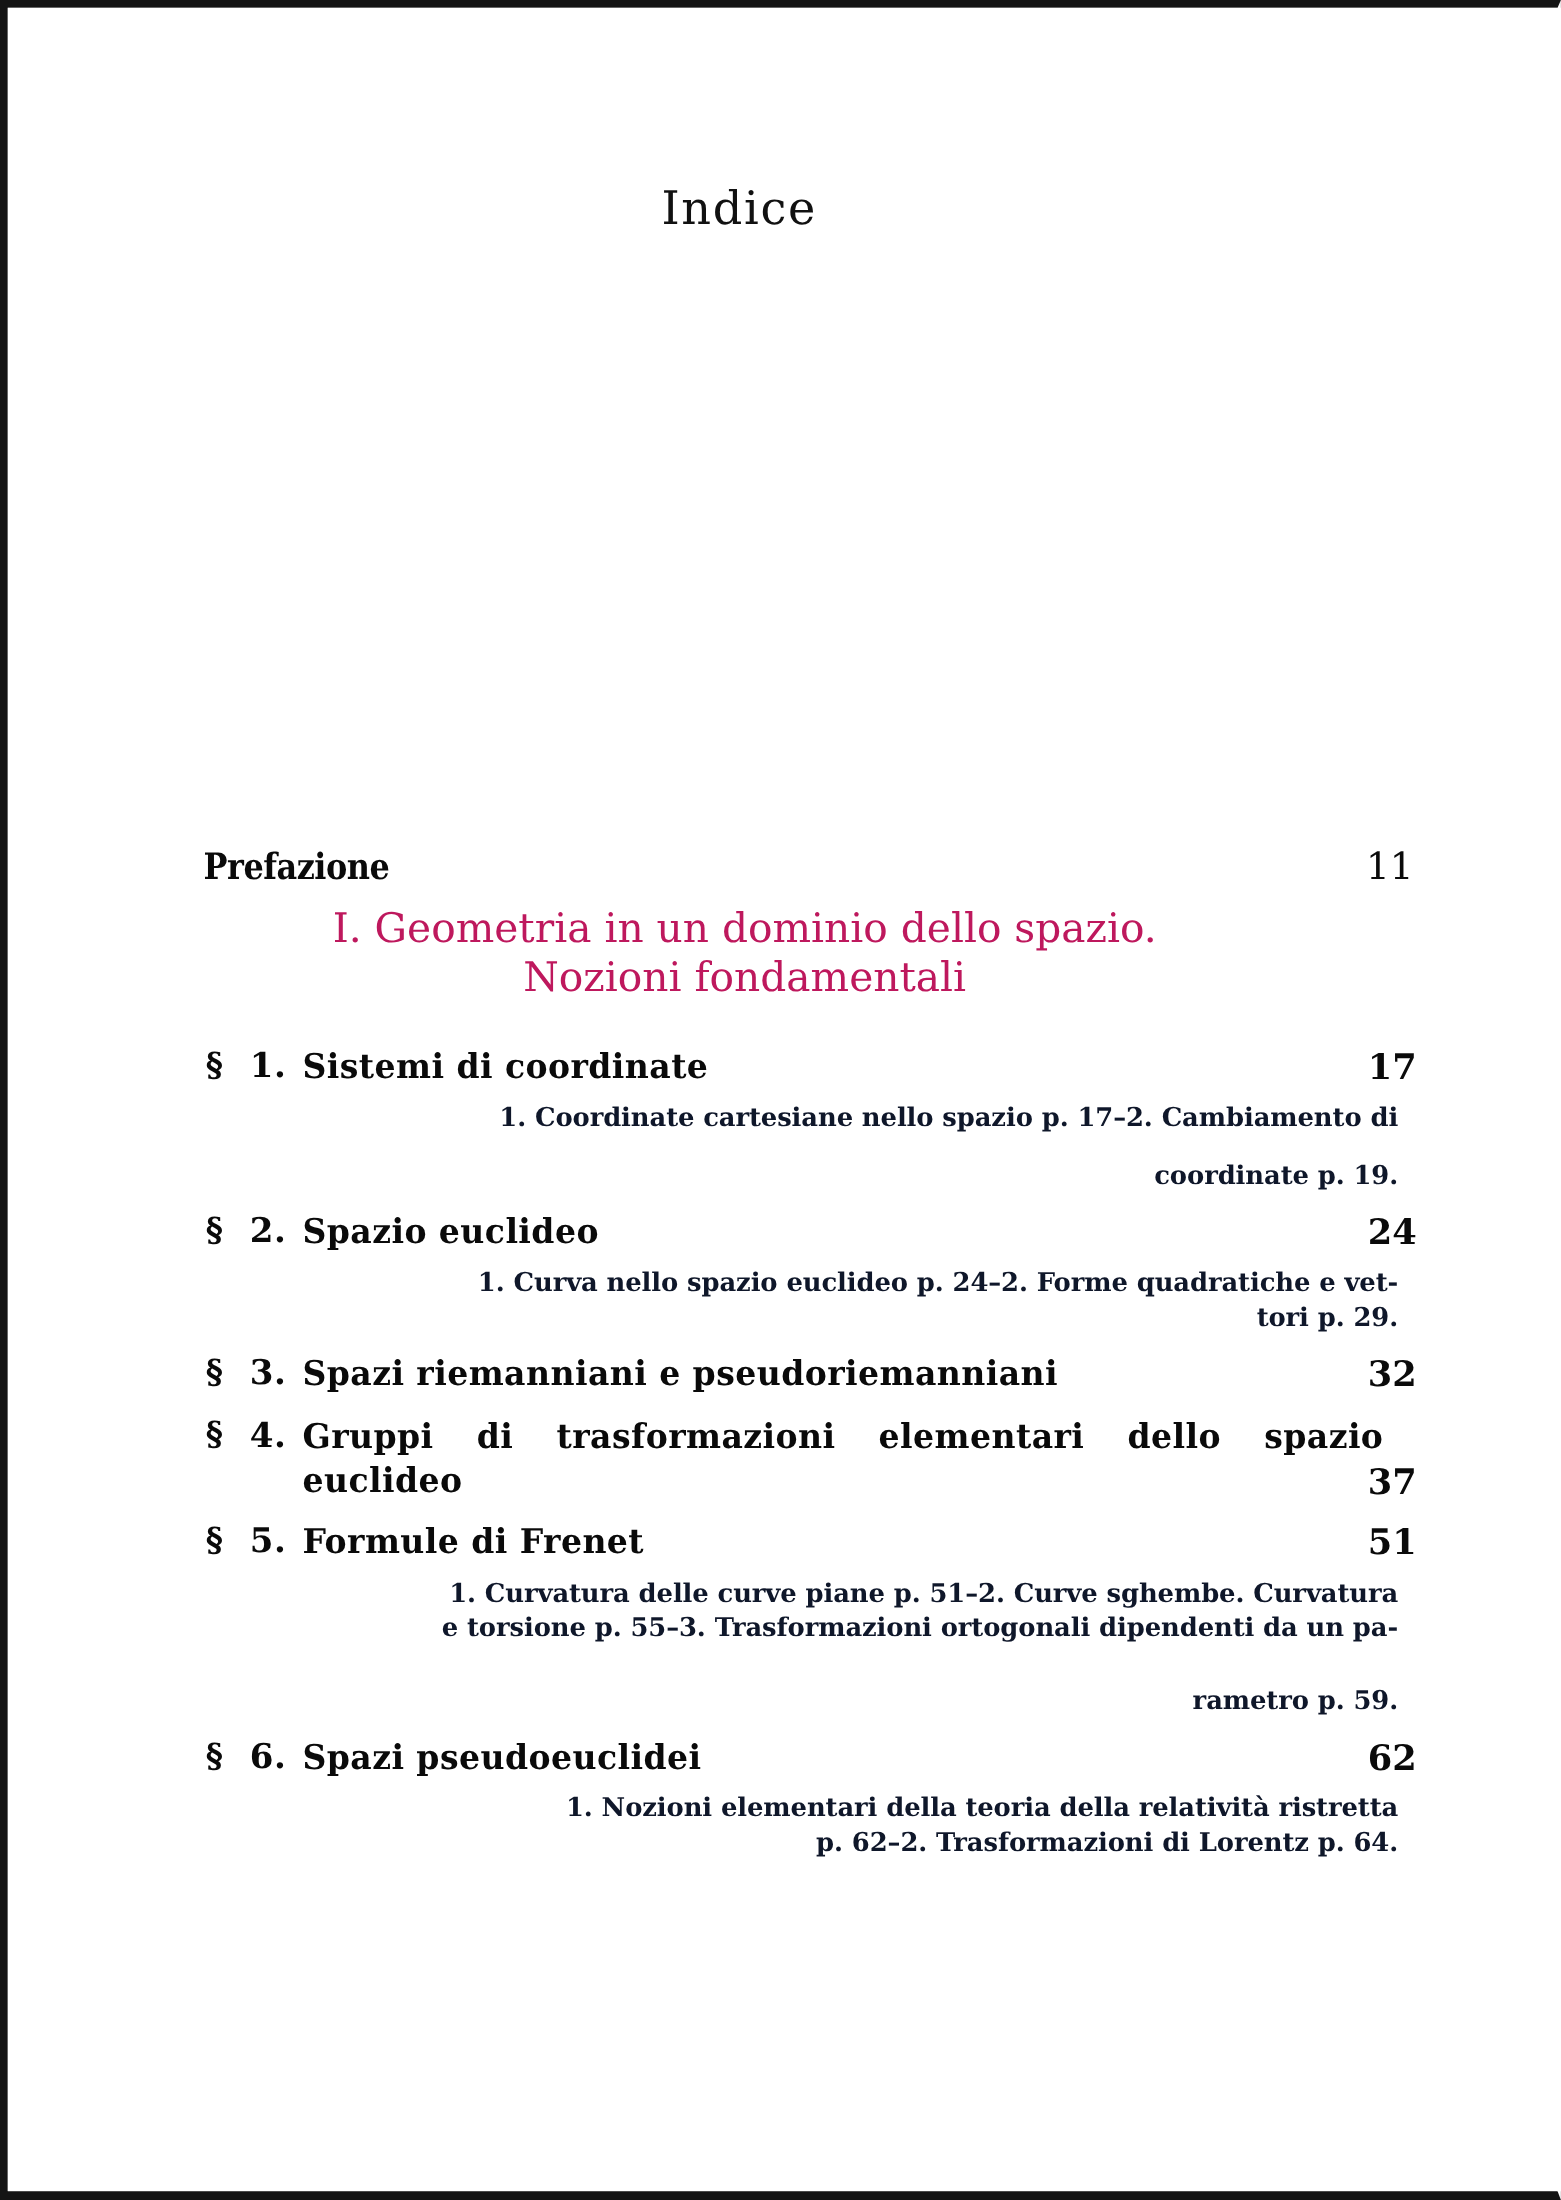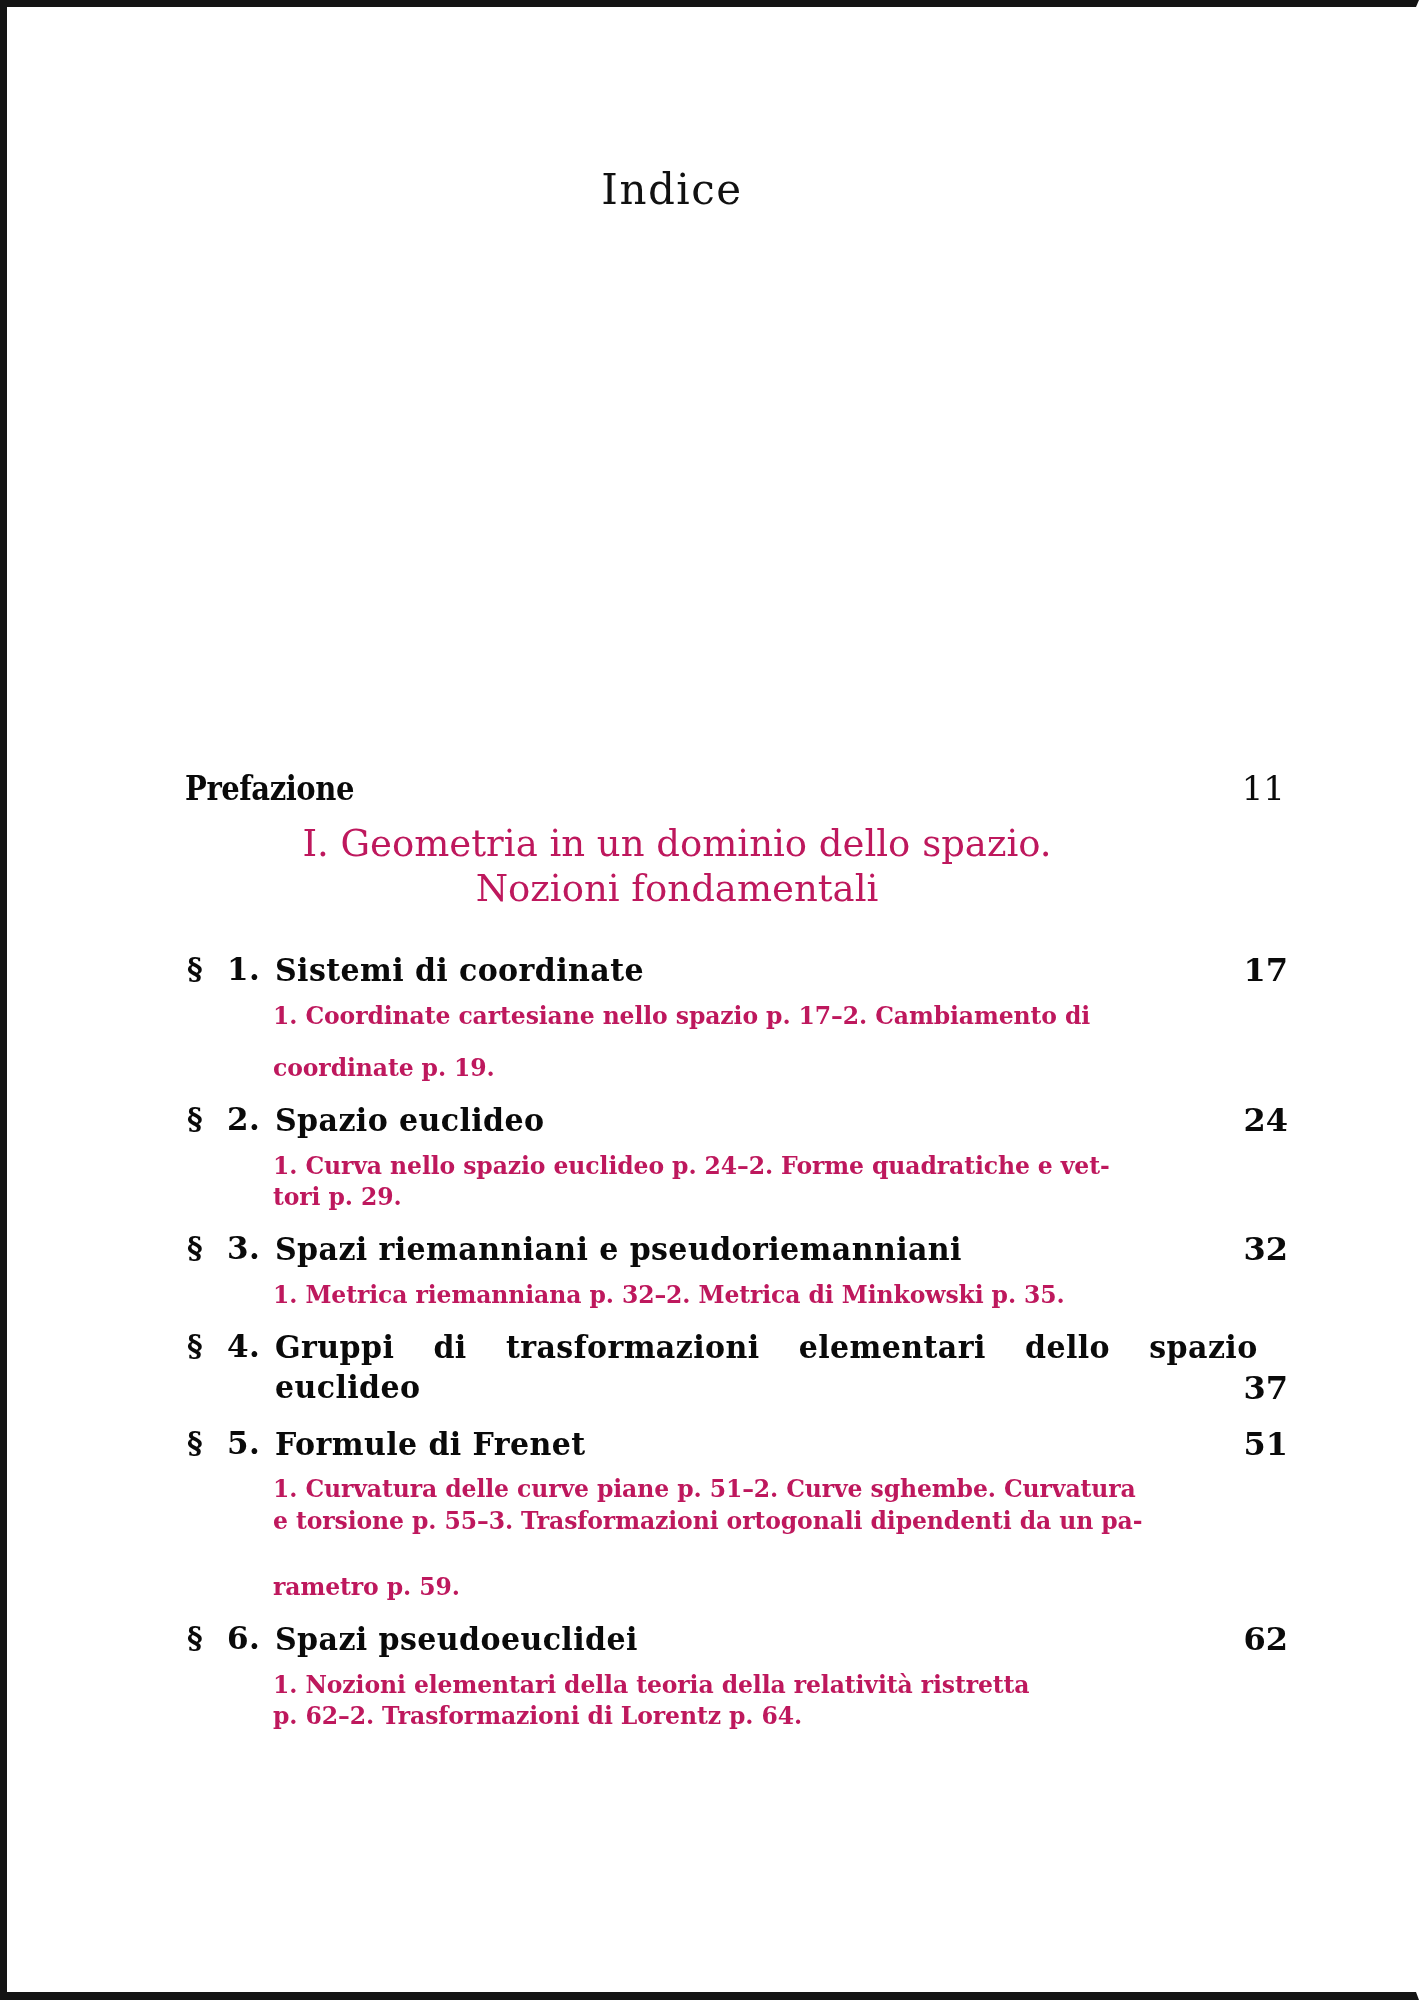--- a/index.html
+++ b/index.html
@@ -148,22 +148,23 @@
 
   
   .sub {
     margin-top: 10px;
     padding-left: 266px;
     padding-right: 145px;
     font-family: "DejaVu Serif", "Liberation Serif", serif;
     font-weight: bold;
     font-size: 23.5px;
     line-height: 1.33;
-    color: #be185d;
+    color: #0f172a;
     letter-spacing: -0.1px;
+    text-align: right;
   }
   .sub .ln {
     display: block;
     white-space: nowrap;
   }
 </style>
 </head>
 <body>
 
 <div class="page">
@@ -208,23 +209,20 @@
         <span class="ln" style="display: block;">tori  p.  29.</span>
       </div>
     </div>
 
     <div class="section">
       <div class="sec-head">
         <span class="sec-mark">§</span>
         <span class="sec-num">3.</span>
         <span class="sec-title">Spazi  riemanniani  e  pseudoriemanniani</span>
         <span class="sec-page top">32</span>
-      </div>
-      <div class="sub">
-        <span class="ln" style="display: block;">1. Metrica riemanniana p. 32–2.  Metrica di Minkowski p. 35.</span>
       </div>
     </div>
 
     <div class="section">
       <div class="sec-head">
         <span class="sec-mark">§</span>
         <span class="sec-num">4.</span>
         <span class="sec-title">
           <span class="justified">Gruppi    di    trasformazioni   elementari    dello    spazio</span>
           <span>euclideo</span>

